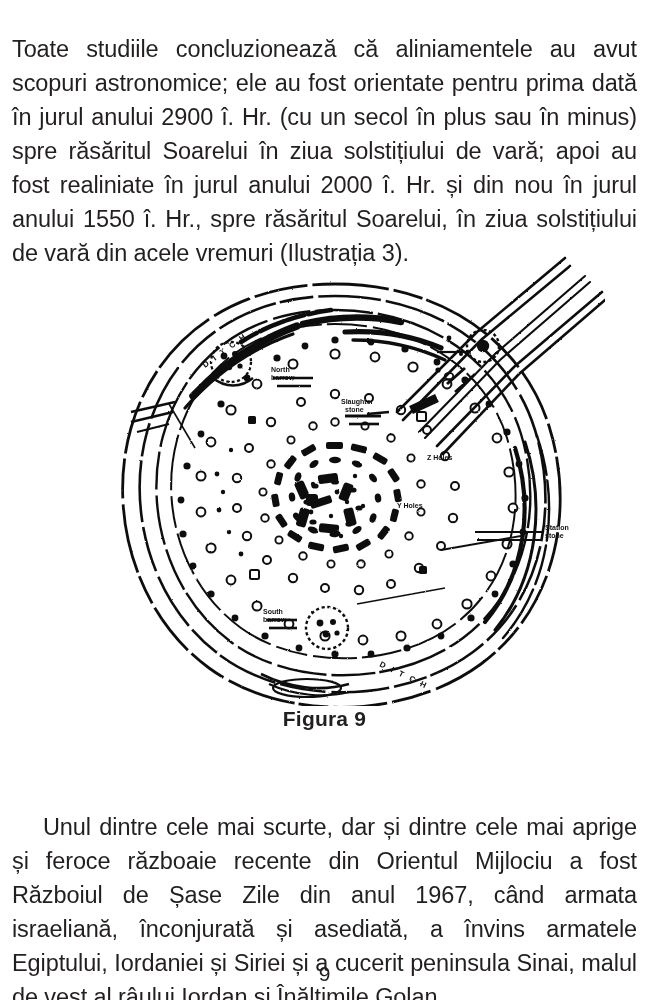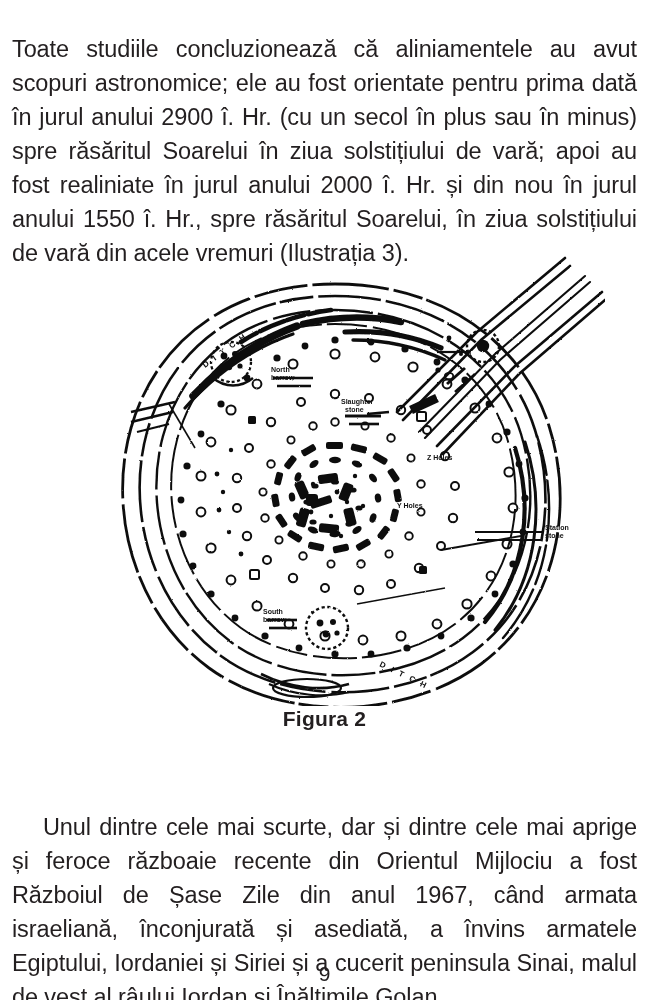--- a/index.html
+++ b/index.html
@@ -384,19 +384,19 @@
         <text class="diag-label" x="226" y="136">North</text>
         <text class="diag-label" x="226" y="144">barrow</text>
         <text class="diag-label" x="218" y="378">South</text>
         <text class="diag-label" x="218" y="386">barrow</text>
         <text class="diag-label" x="500" y="294">Station</text>
         <text class="diag-label" x="500" y="302">stone</text>
       </g>
     </svg>
   </div>
 
-  <div class="figure-caption">Figura 2</div>
+  <div class="figure-caption">Figura 9</div>
 
   <p class="para para-bottom">Unul dintre cele mai scurte, dar și dintre cele mai aprige și feroce războaie recente din Orientul Mijlociu a fost Războiul de Șase Zile din anul 1967, când armata israeliană, înconjurată și asediată, a învins armatele Egiptului, Iordaniei și Siriei și a cucerit peninsula Sinai, malul de vest al râului Iordan și Înălțimile Golan.</p>
 
   <div class="page-number">9</div>
 
 </div>
 
 </body></html>

